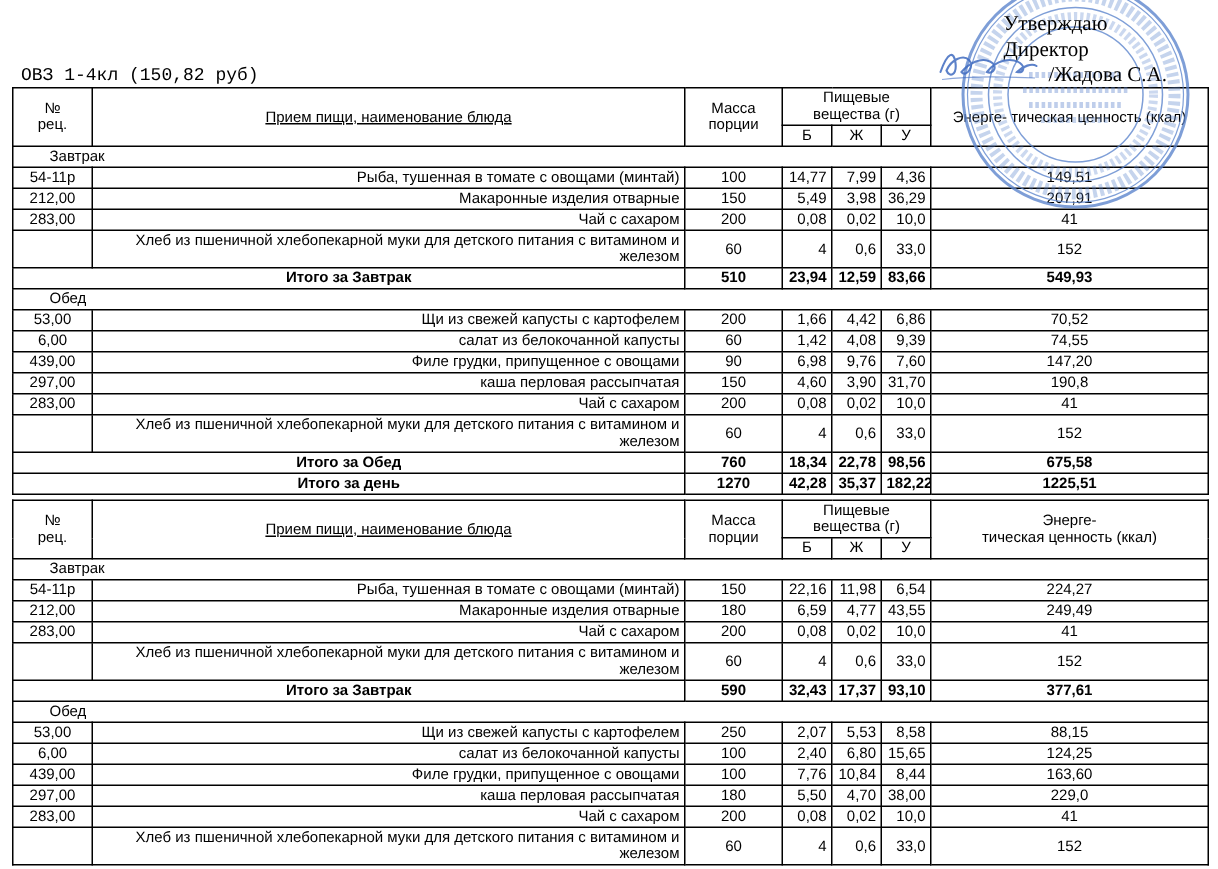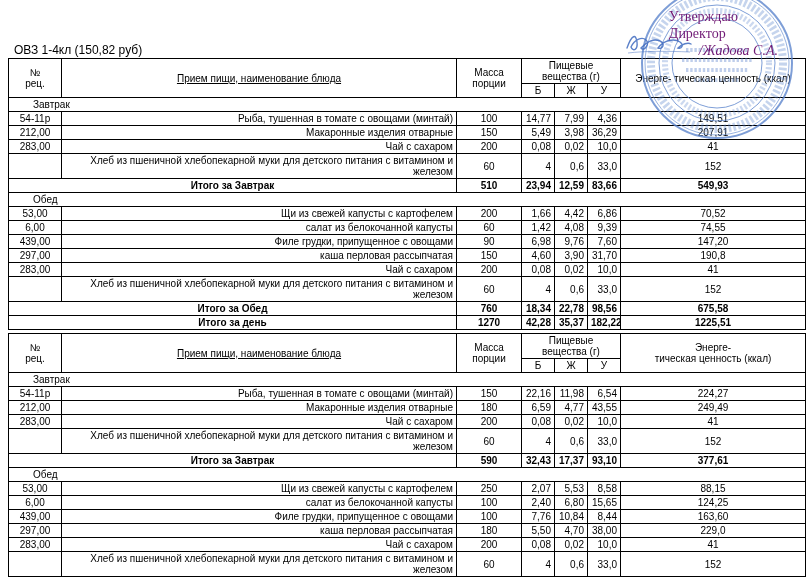--- a/index.html
+++ b/index.html
@@ -1,40 +1,40 @@
 <!DOCTYPE html>
 <html><head>
 <meta charset="utf-8">
 <style>
   html,body{margin:0;padding:0;background:#fff;}
   .page{position:relative;width:812px;height:579px;background:#fff;overflow:hidden;
         font-family:"Liberation Sans",sans-serif;color:#000;}
   .content{position:absolute;top:44px;left:0;width:812px;}
-  .table-title{font-family:Liberation Sans, sans-serif;font-size:12px;line-height:13px;
+  .table-title{font-family:Liberation Mono, monospace;font-size:12px;line-height:13px;
                margin:0 0 1px 14px;color:#000;}
   table.menu{border-collapse:collapse;width:798px;margin:0 0 3px 8px;table-layout:fixed;}
   table.menu th,table.menu td{border:1px solid #000;font-size:10px;line-height:11px;
                padding:1px 3px;vertical-align:middle;font-weight:normal;overflow:hidden;}
   table.menu th{text-align:center;white-space:pre-line;}
   .col-rec{width:46px;}
   .col-dish{width:388px;text-decoration:underline;}
   .col-mass{width:58px;}
   .col-b,.col-zh{width:36px;}
   .col-u{width:40px;}
   .col-kcal{width:178px;border-radius:16px;}
   td.ctr{text-align:center;}
   td.num{text-align:right;}
   td.dish{text-align:right;}
   tr.section-row td{font-weight:normal;padding-left:24px;}
   tr.total-row td{font-weight:bold;}
   tr.total-row td.label{text-align:center;}
   
   .approval{position:absolute;top:8px;right:34px;z-index:2;
-            font-family:"Liberation Serif",serif;font-size:14px;line-height:17px;color:#701a75;}
-  .approval .line3{padding-left:30px;position:relative;font-style:italic;}
+            font-family:"Liberation Serif",serif;font-size:14px;line-height:17px;color:#000000;}
+  .approval .line3{padding-left:30px;position:relative;}
   .signature{position:absolute;top:30px;right:118px;z-index:3;}
   
   .stamp{position:absolute;top:-14px;right:18px;width:154px;height:154px;z-index:1;opacity:.78;}
 </style>
 </head>
 <body>
 
 <div class="page">
 
   <div class="approval">

